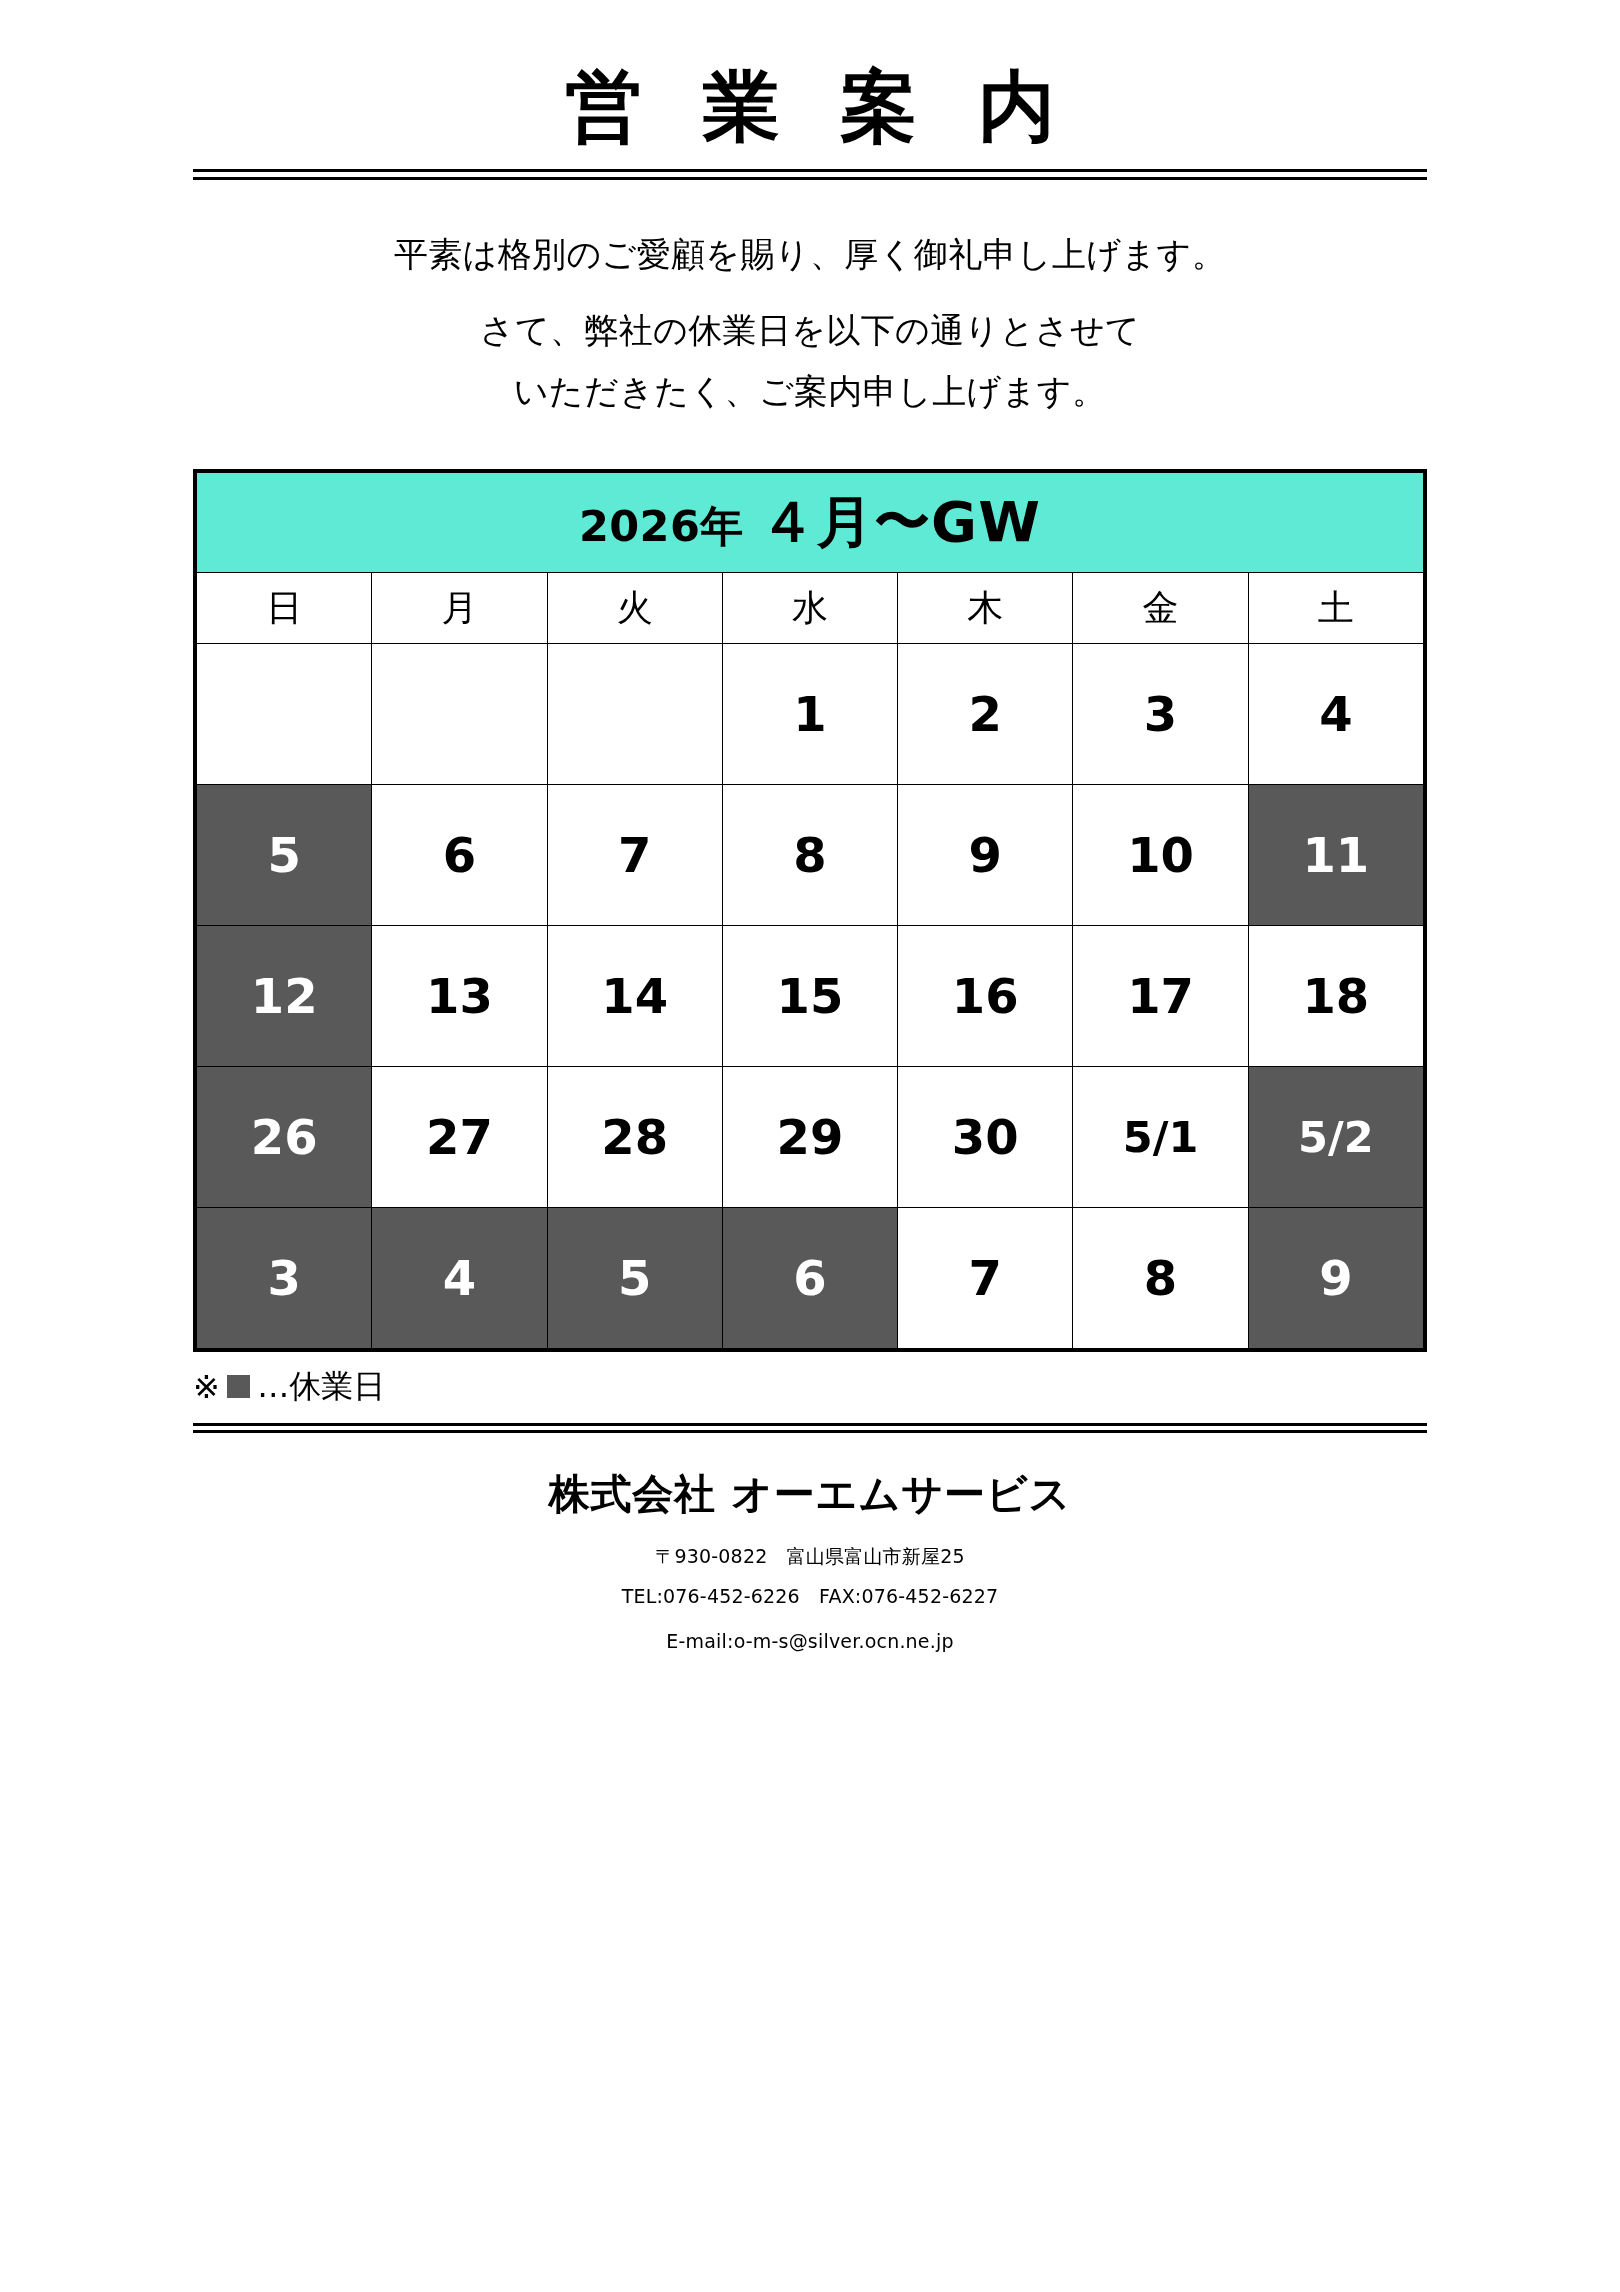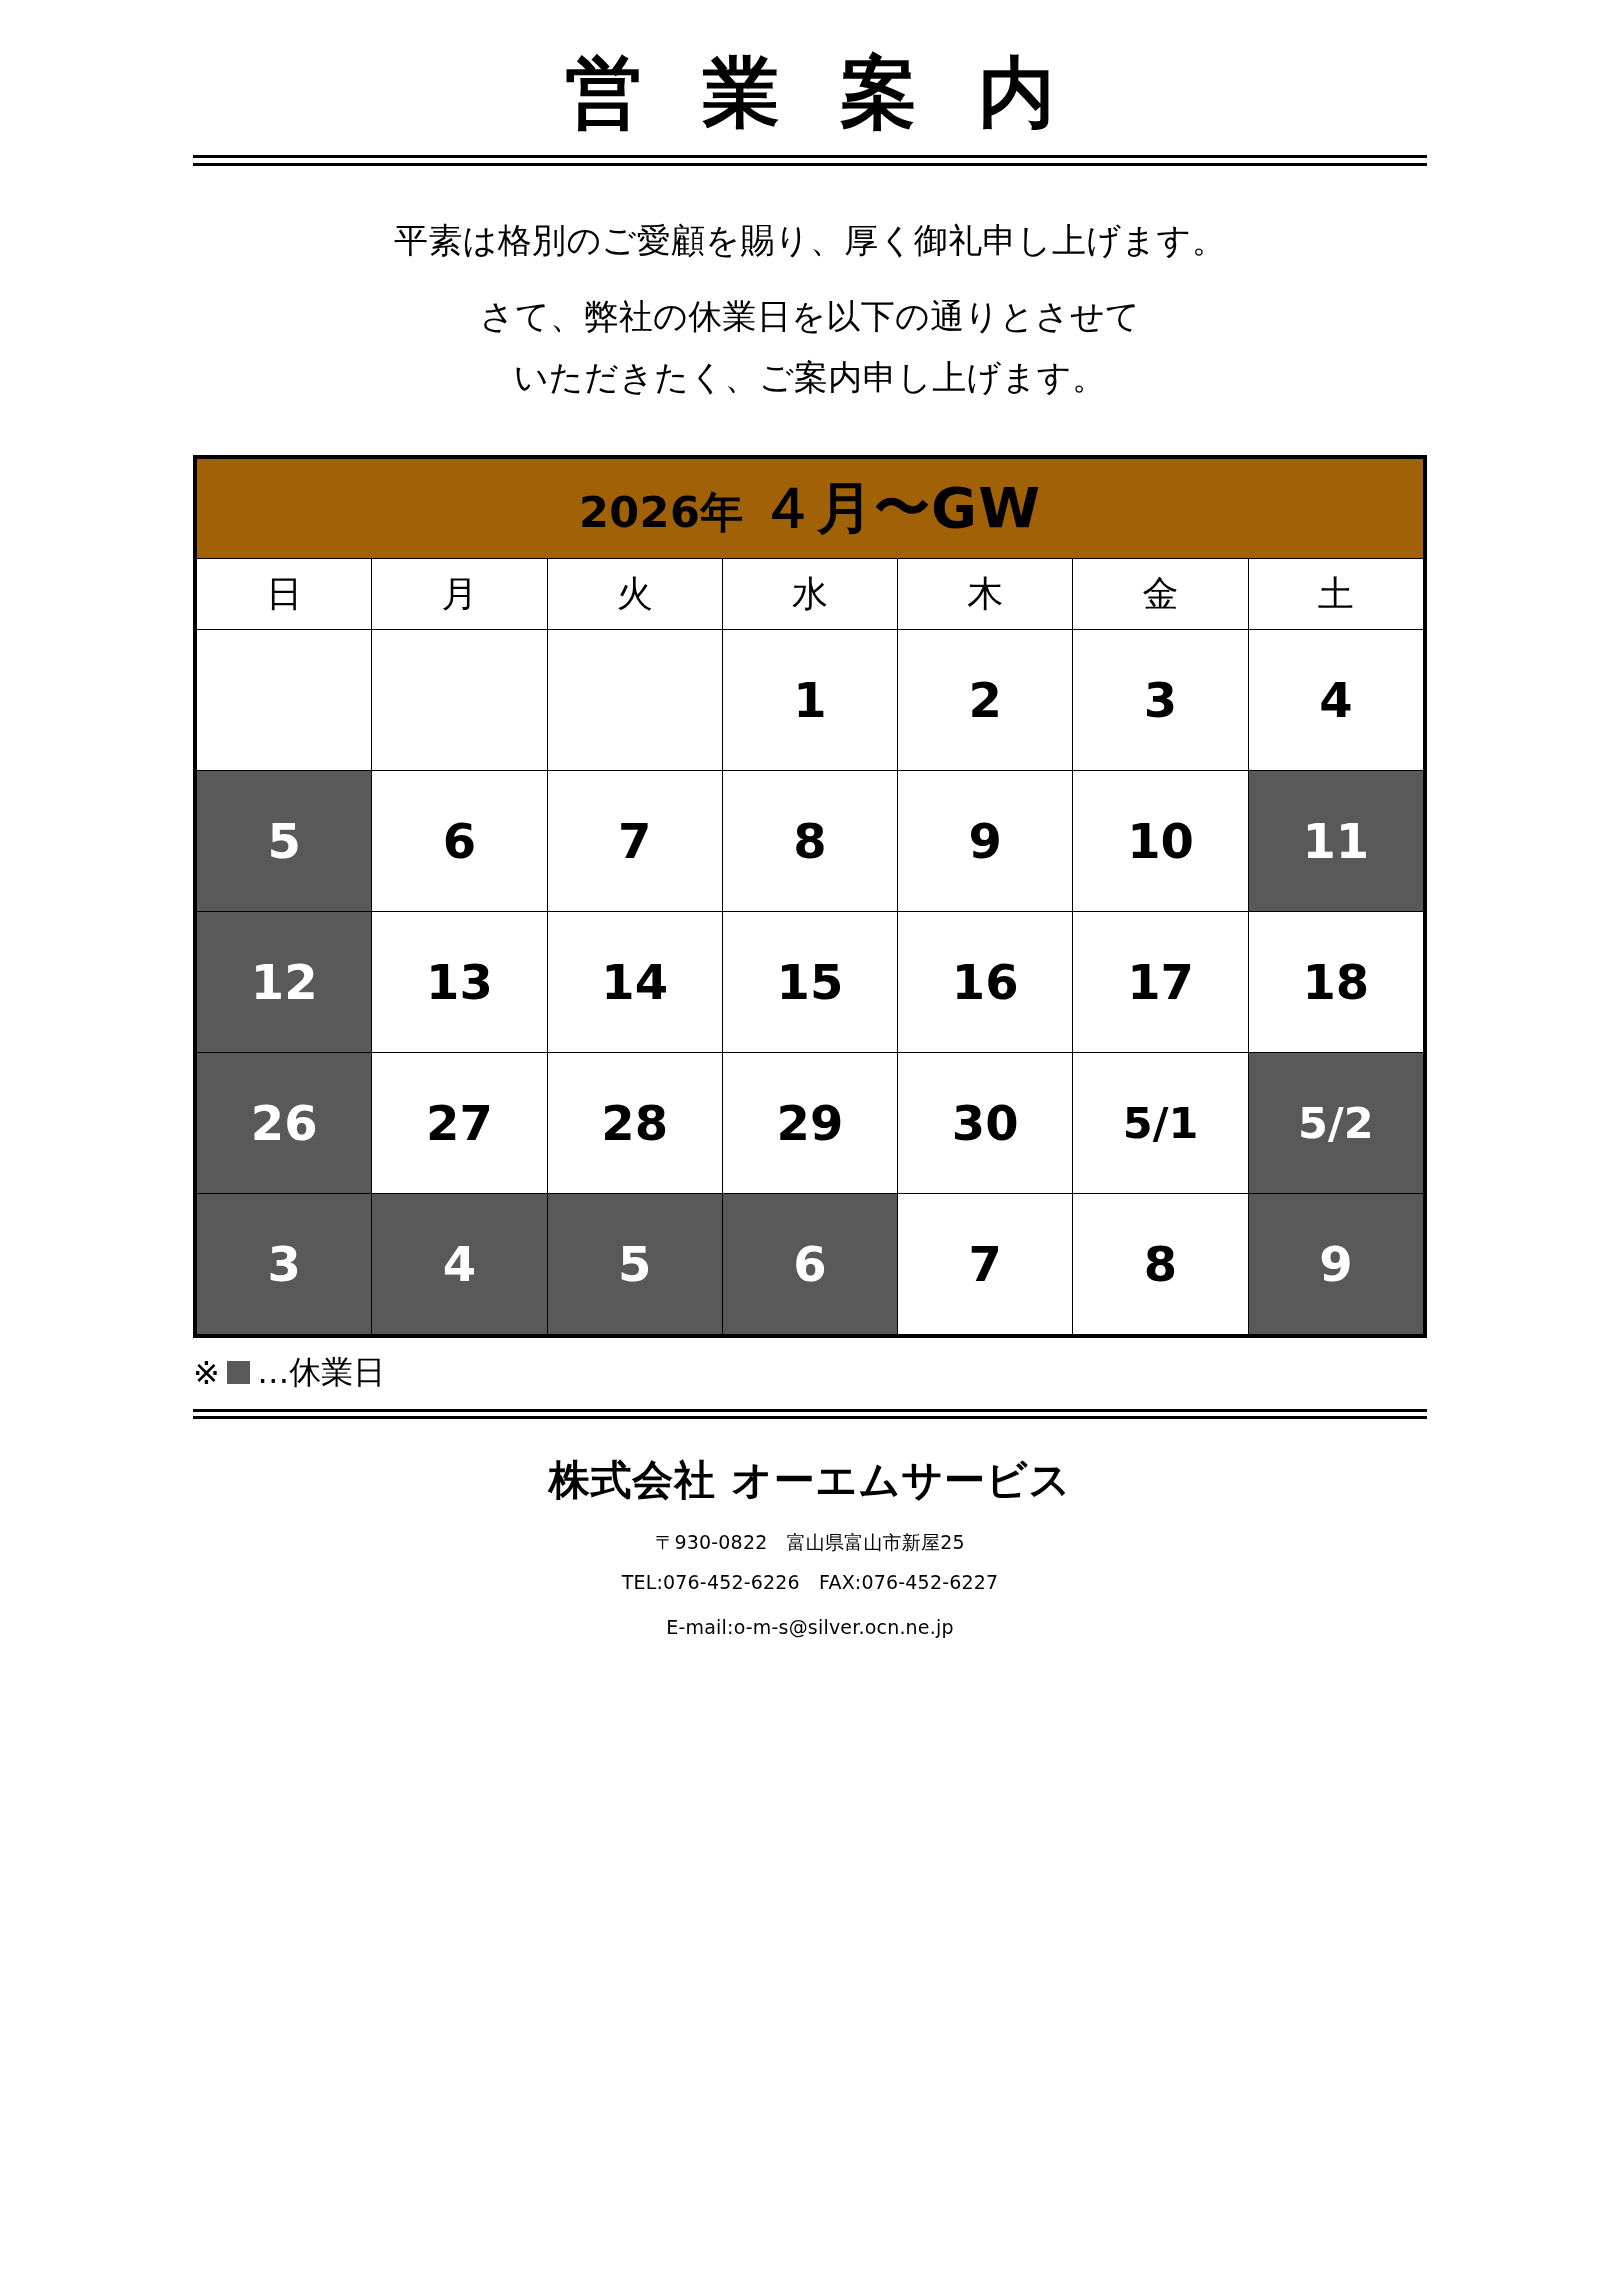--- a/index.html
+++ b/index.html
@@ -17,21 +17,21 @@
   .page {
     position: relative;
     width: 1620px;
     height: 2293px;
     box-sizing: border-box;
     padding: 0 193px;
   }
 
   
   .title-block {
-    padding-top: 51px;
+    padding-top: 65px;
     text-align: center;
   }
   .title {
     font-family: "DejaVu Sans", sans-serif;
     font-size: 77px;
     font-weight: bold;
     letter-spacing: 0.22em;
     text-indent: 0.22em;
     line-height: 1.1;
     margin: 0;
@@ -70,21 +70,21 @@
     border-collapse: collapse;
     table-layout: fixed;
   }
   table.calendar td, table.calendar th {
     border: 1.8px solid #000;
     text-align: center;
     vertical-align: middle;
     padding: 0;
   }
   .cal-title-cell {
-    background: #a16207;
+    background: #5eead4;
     height: 99px;
     font-size: 0;
     border-bottom: 1.8px solid #000 !important;
   }
   .cal-title-inner {
     display: flex;
     align-items: baseline;
     justify-content: center;
     gap: 16px;
   }

